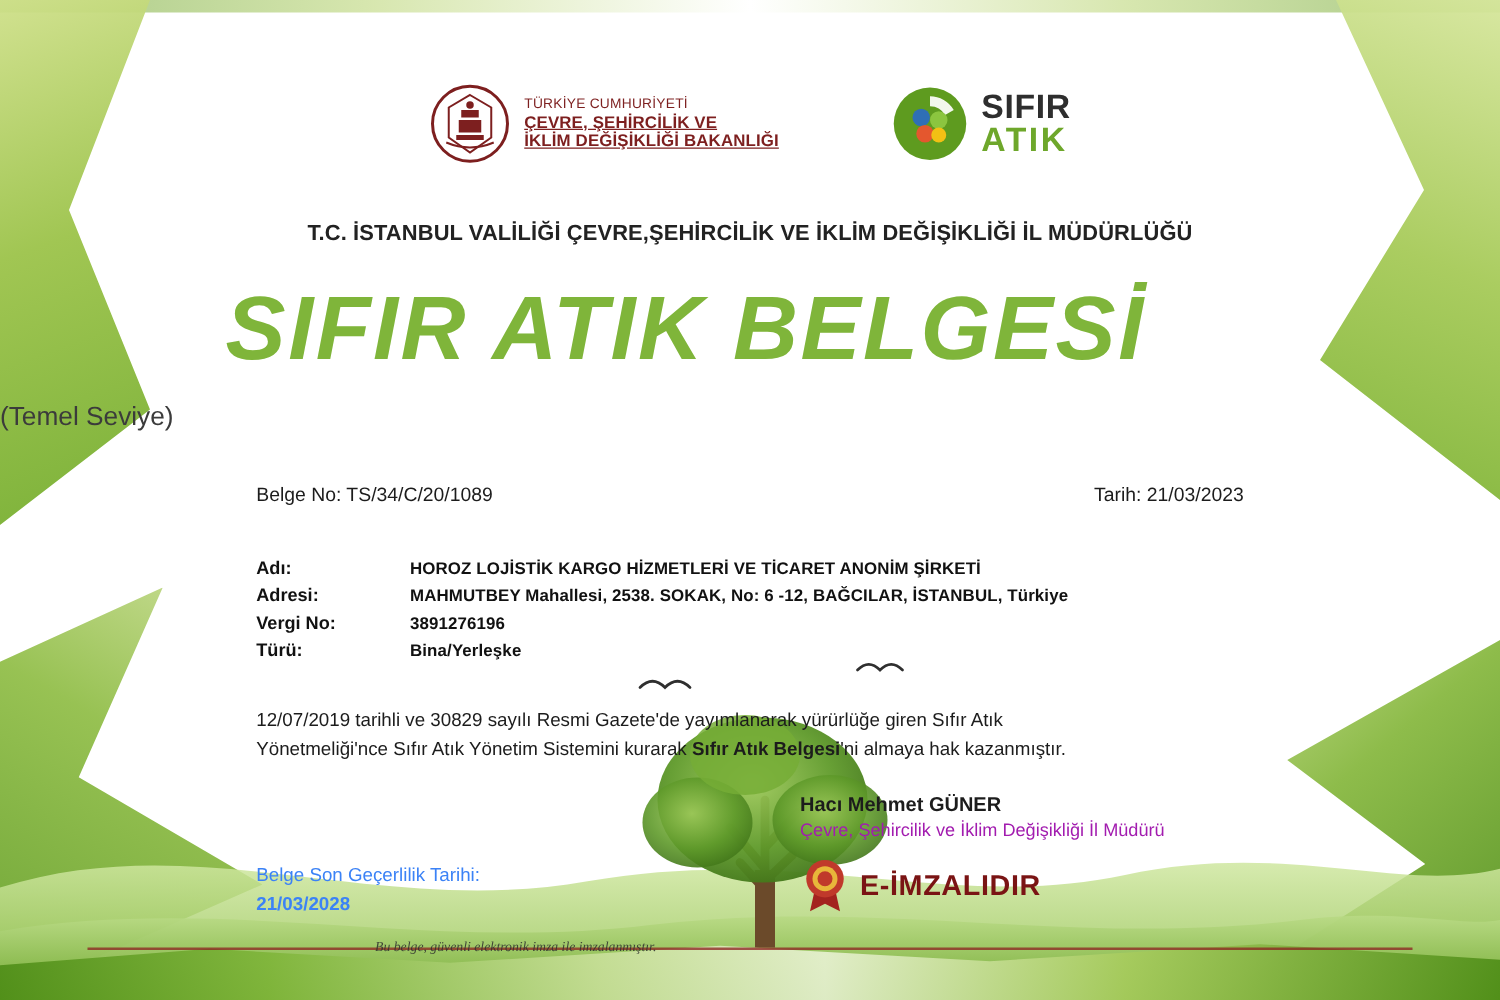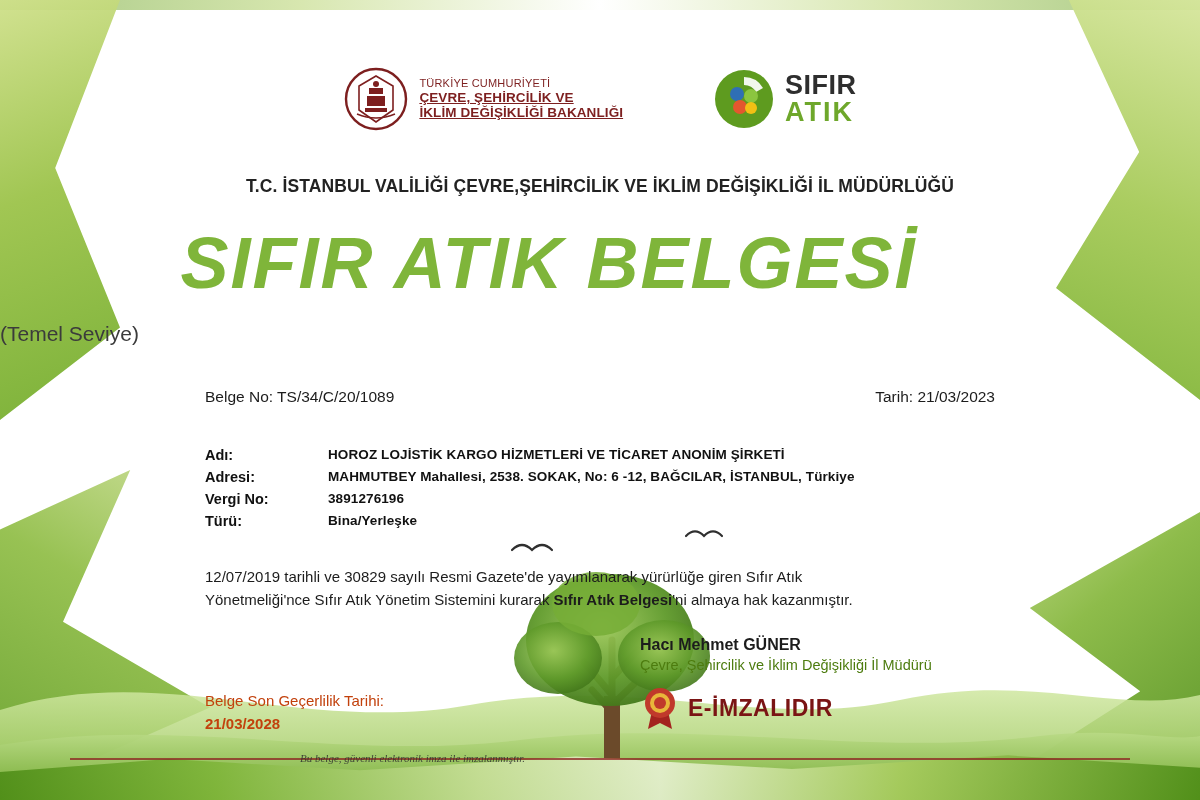--- a/index.html
+++ b/index.html
@@ -226,21 +226,21 @@
     width: 380px;
     text-align: left;
   }
   .sig-name {
     font-size: 16px;
     font-weight: bold;
     color: #1c1c1c;
   }
   .sig-title {
     font-size: 14.5px;
-    color: #4d7c0f;
+    color: #a21caf;
     margin-top: 3px;
   }
   .e-sign {
     display: flex;
     align-items: center;
     gap: 8px;
     margin-top: 12px;
   }
   .rosette { width: 40px; height: 46px; flex: none; }
   .e-sign-text {
@@ -249,21 +249,21 @@
     color: #7a1414;
     letter-spacing: .5px;
   }
 
   
   .validity {
     position: absolute;
     top: 690px;
     left: 205px;
     font-size: 15px;
-    color: #c2410c;
+    color: #3b82f6;
     line-height: 1.5;
   }
   .validity .vdate { font-weight: bold; }
 
   
   .footer-note {
     position: absolute;
     top: 752px;
     left: 300px;
     font-family: "Liberation Serif", serif;

